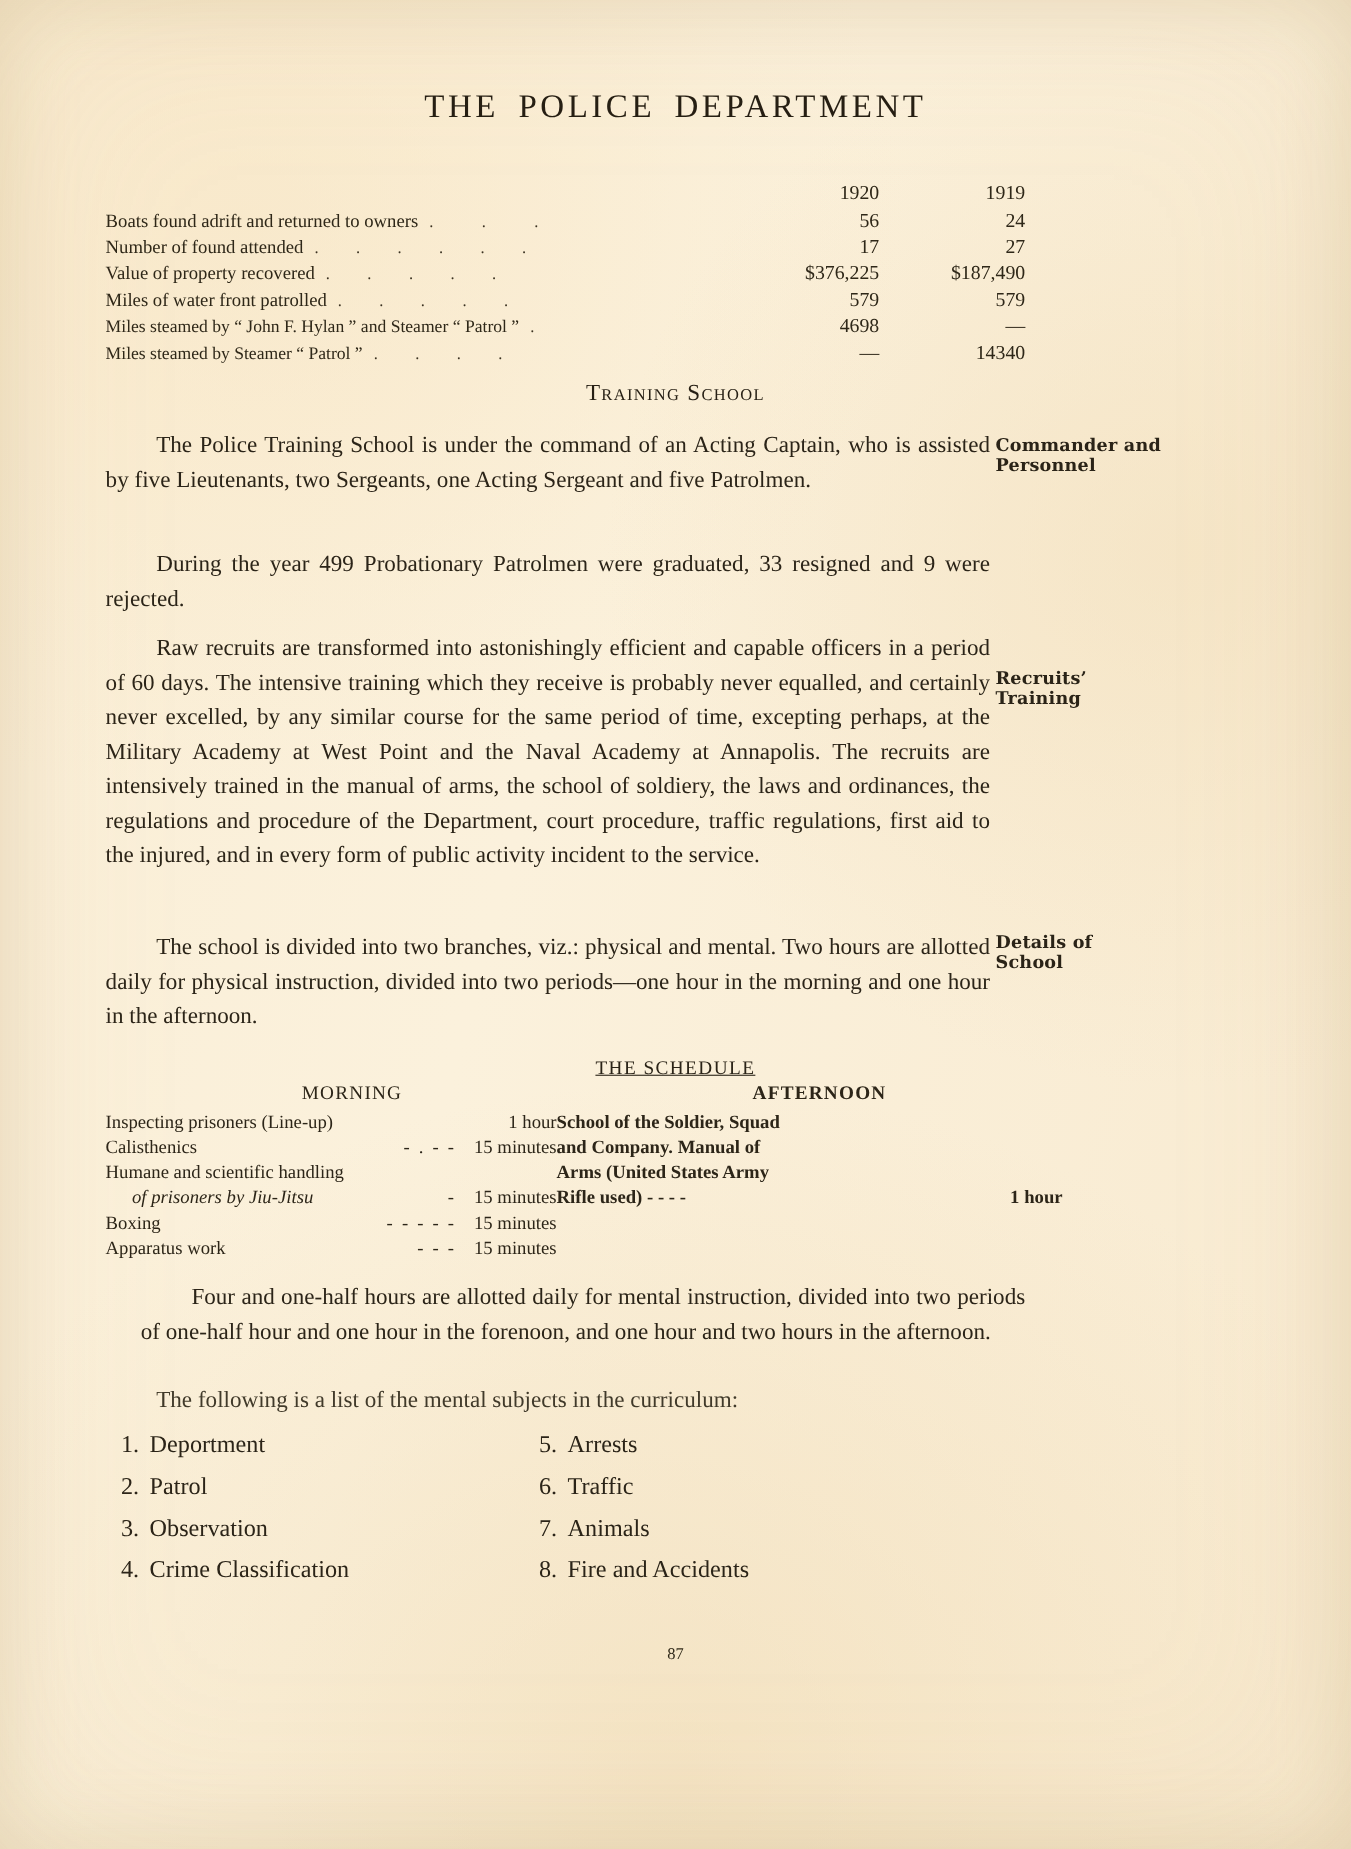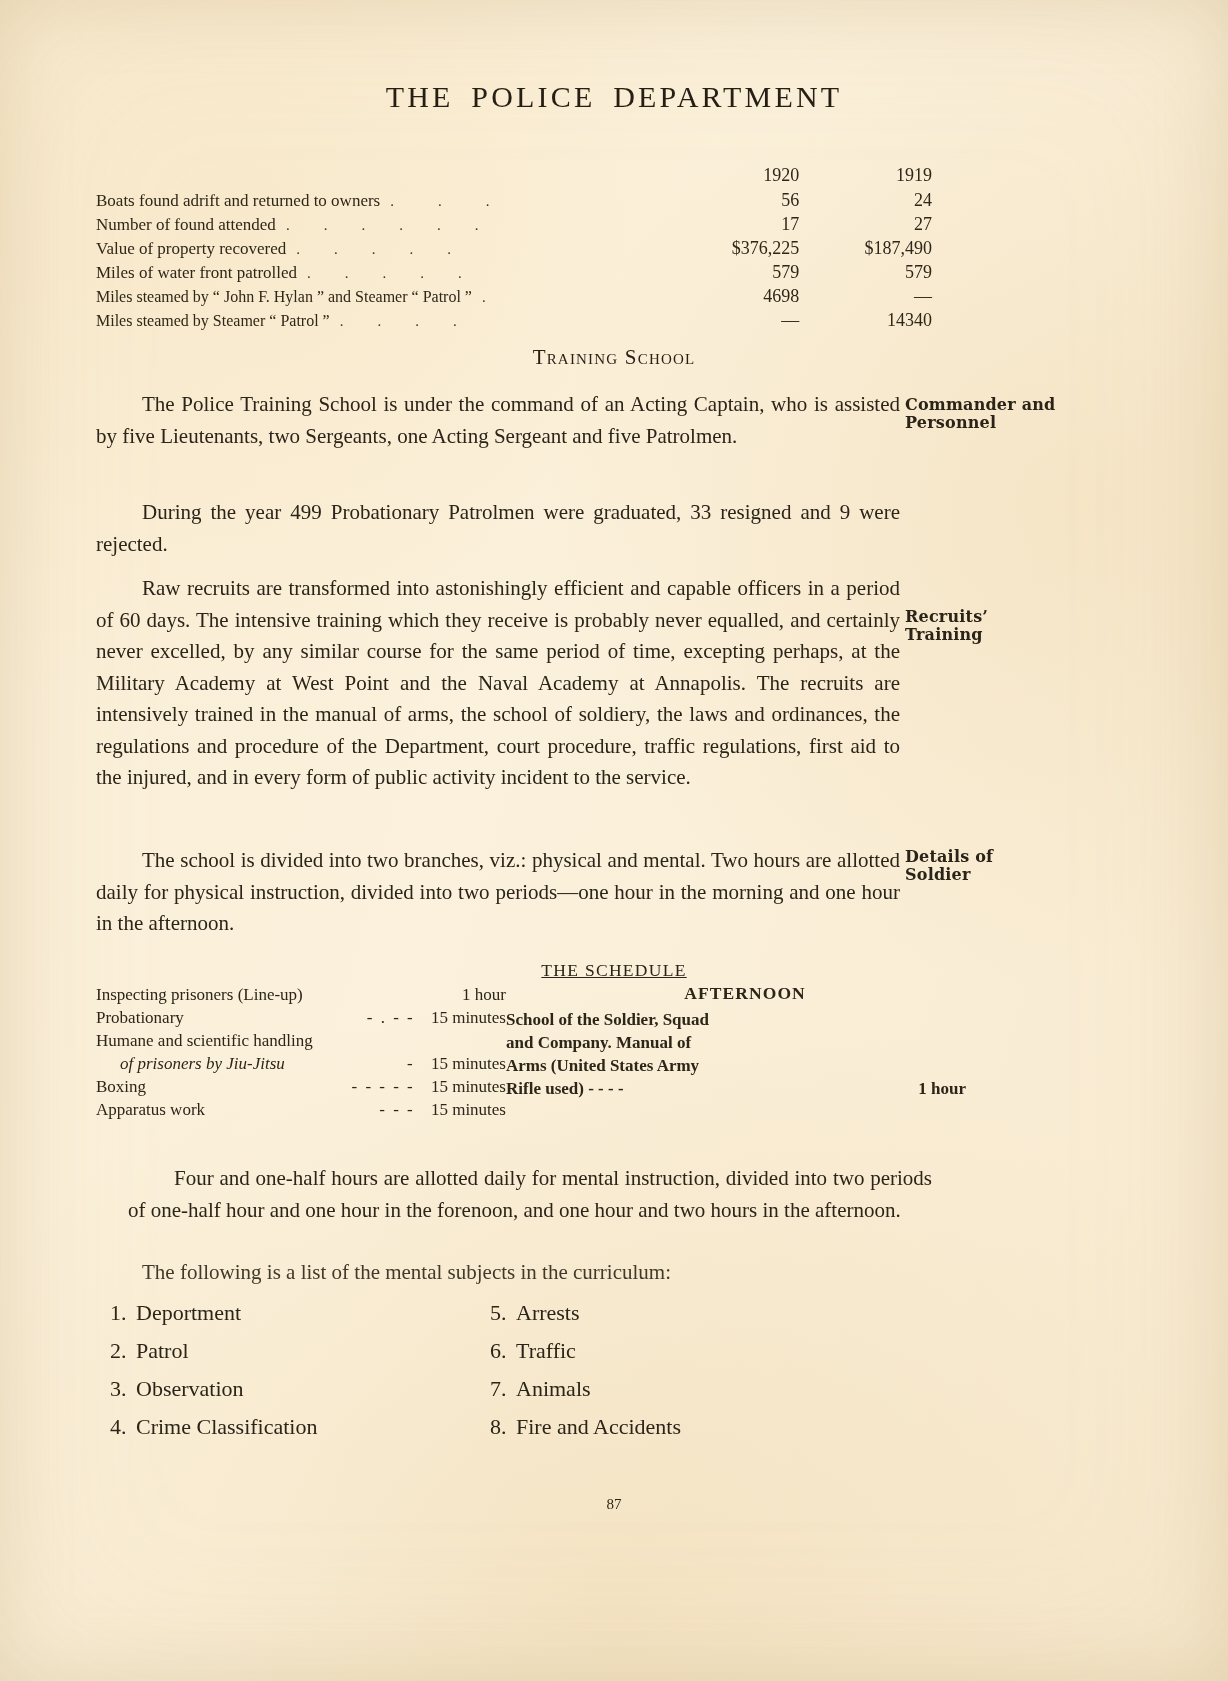--- a/index.html
+++ b/index.html
@@ -304,38 +304,39 @@
   <div class="marginal" style="top:608px;">
     <div>Recruits’</div>
     <div>Training</div>
   </div>
 
   <div class="para" style="top:845px;">
     <span class="ind"></span><span>The school is divided into two branches, viz.: physical and mental. Two hours are allotted daily for physical instruction, divided into two periods—one hour in the morning and one hour in the afternoon.</span>
   </div>
   <div class="marginal" style="top:848px;">
     <div>Details of</div>
-    <div>Soldier</div>
+    <div>School</div>
   </div>
 
   <div class="sched-title">THE SCHEDULE</div>
 
   <div class="sched">
     <div class="sched-cols">
 
       <div class="sched-col-m">
+        <div class="col-head m">MORNING</div>
         <table>
           <tbody>
               <tr>
             <td class="m-task">Inspecting prisoners (Line-up)</td>
             <td class="m-dash"></td>
             <td class="m-dur">1 hour</td>
           </tr>
           <tr>
-            <td class="m-task">Probationary</td>
+            <td class="m-task">Calisthenics</td>
             <td class="m-dash">-  .  -  -</td>
             <td class="m-dur">15 minutes</td>
           </tr>
           <tr>
             <td class="m-task" colspan="3">Humane and scientific handling</td>
           </tr>
           <tr>
             <td class="m-task indent">of prisoners by Jiu-Jitsu</td>
             <td class="m-dash">-</td>
             <td class="m-dur">15 minutes</td>

